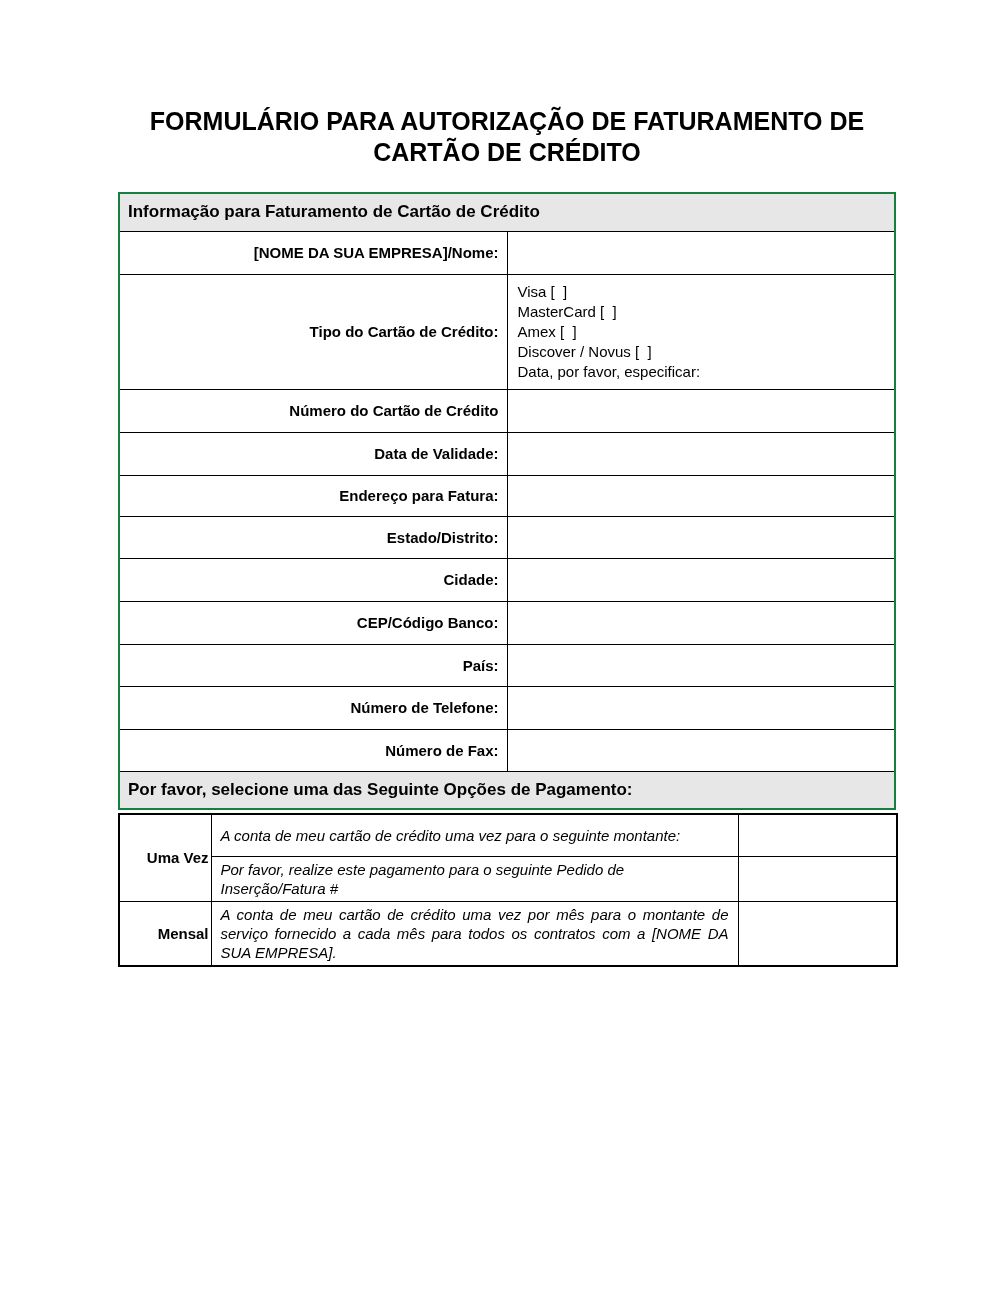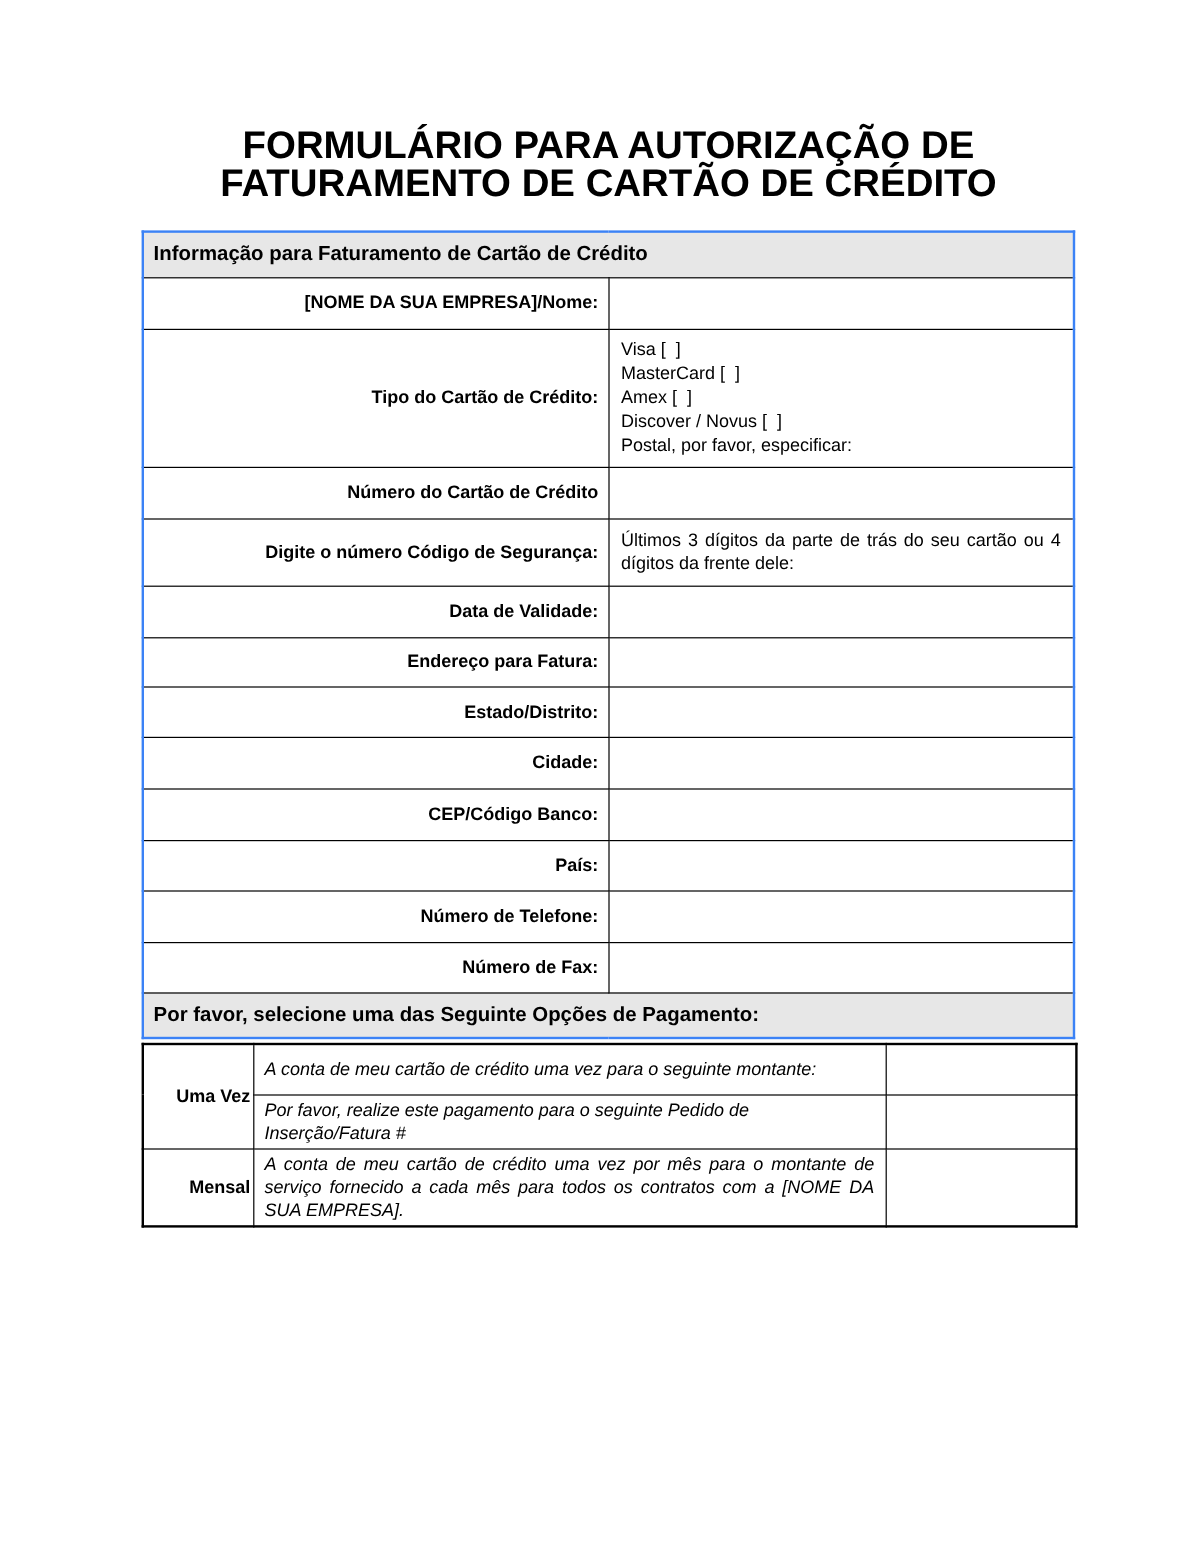--- a/index.html
+++ b/index.html
@@ -8,28 +8,28 @@
     width: 1000px; height: 1290px;
     background: #ffffff;
     font-family: "Liberation Sans", sans-serif;
     color: #000000;
   }
   .page { position: relative; width: 1000px; height: 1290px; overflow: hidden; }
   .content { position: absolute; left: 118px; top: 0; width: 778px; }
 
   .title {
     margin-top: 106px;
-    font-size: 32px;
+    font-size: 25px;
     font-weight: bold;
     text-align: center;
     line-height: 31px;
   }
 
   table { border-collapse: collapse; table-layout: fixed; width: 778px; }
-  table.main { margin-top: 24px; border: 2px solid #3b82f6; }
+  table.main { margin-top: 24px; border: 2px solid #15803d; }
   table.pay  { margin-top: 3px;  border: 2px solid #000; }
   td, th { border: 1px solid #000; }
 
   th.section {
     background: #e7e7e7;
     font-size: 17px;
     font-weight: bold;
     text-align: left;
     padding: 6px 8px;
     height: 38px;
@@ -87,30 +87,26 @@
         <td class="label" style="height:43px">[NOME DA SUA EMPRESA]/Nome:</td>
         <td class="value"></td>
       </tr>
       <tr>
         <td class="label" style="height:115px">Tipo do Cartão de Crédito:</td>
         <td class="value">
           <div>Visa [&nbsp;&nbsp;]</div>
           <div>MasterCard [&nbsp;&nbsp;]</div>
           <div>Amex [&nbsp;&nbsp;]</div>
           <div>Discover / Novus [&nbsp;&nbsp;]</div>
-          <div>Postal, por favor, especificar:</div>
+          <div>Data, por favor, especificar:</div>
         </td>
       </tr>
       <tr>
         <td class="label" style="height:43px">Número do Cartão de Crédito</td>
         <td class="value"></td>
-      </tr>
-      <tr>
-        <td class="label" style="height:56px">Digite o número Código de Segurança:</td>
-        <td class="value justify">Últimos 3 dígitos da parte de trás do seu cartão ou 4 dígitos da frente dele:</td>
       </tr>
       <tr>
         <td class="label" style="height:43px">Data de Validade:</td>
         <td class="value"></td>
       </tr>
       <tr>
         <td class="label" style="height:41px">Endereço para Fatura:</td>
         <td class="value"></td>
       </tr>
       <tr>

